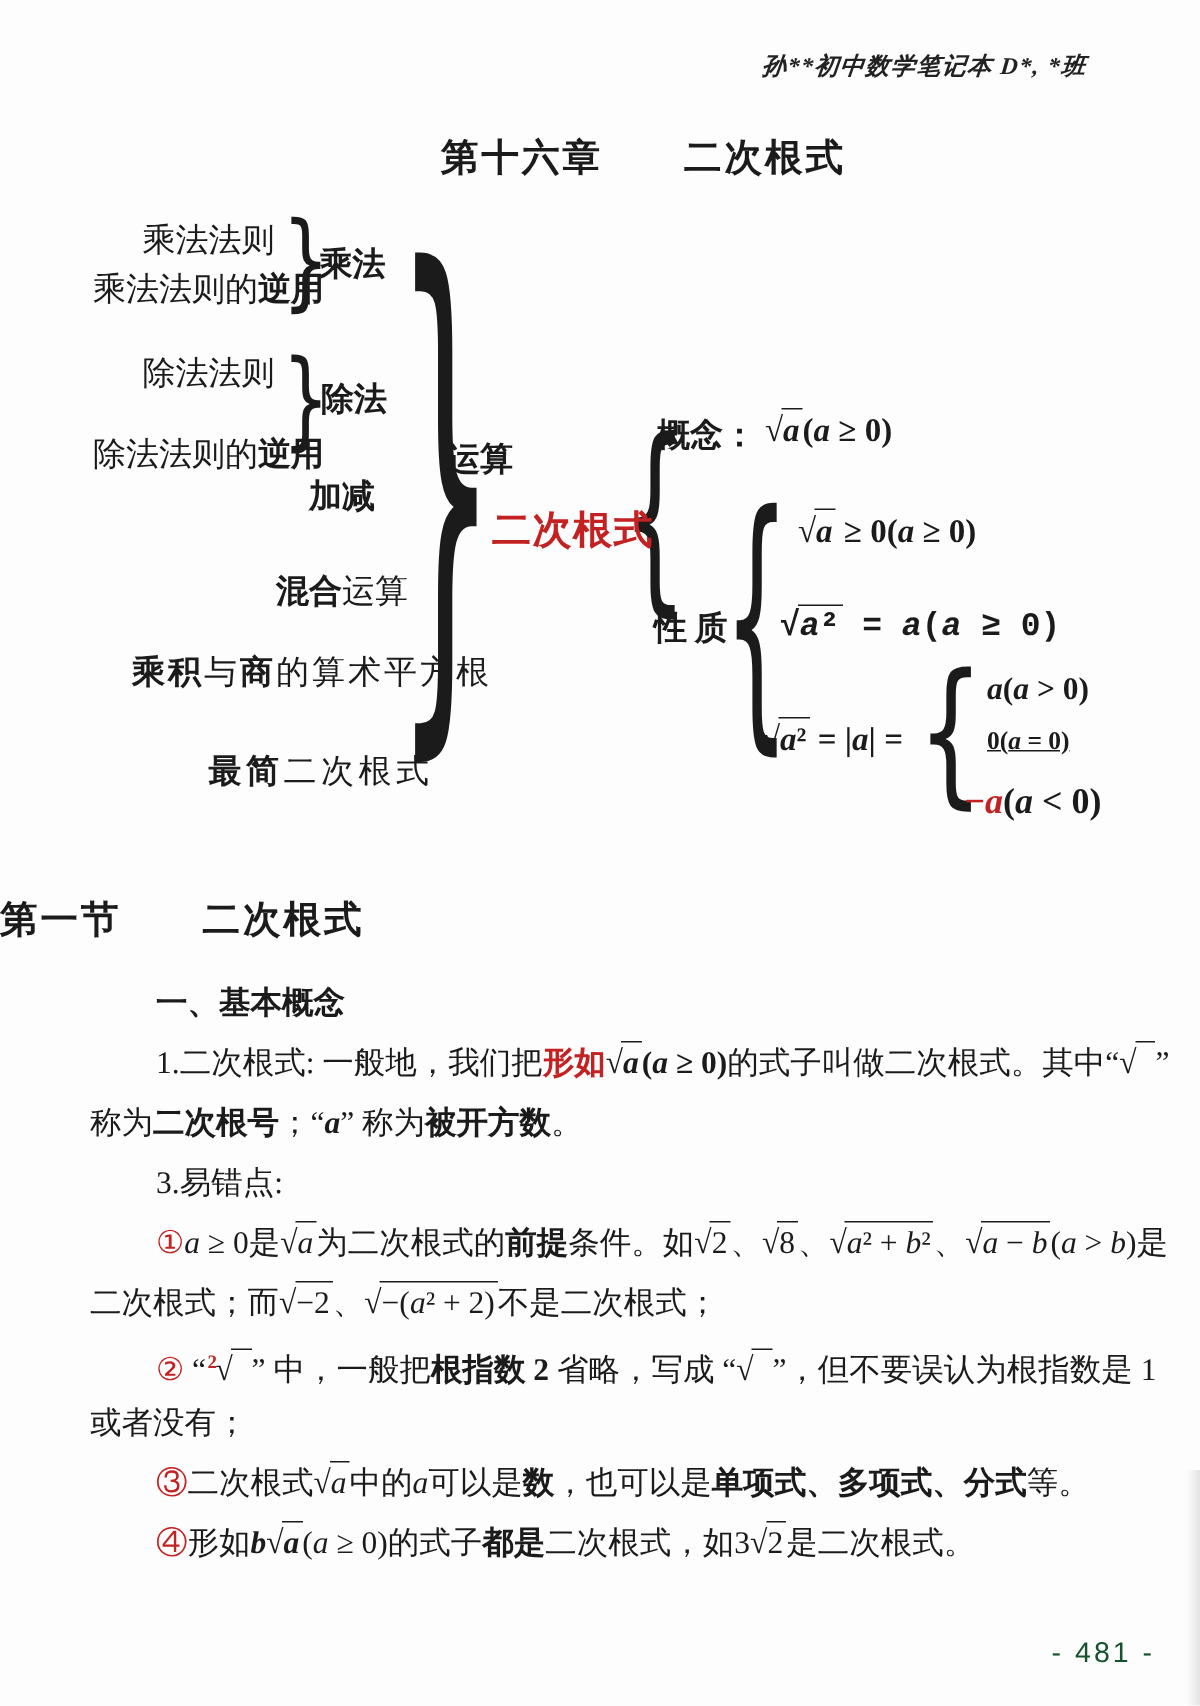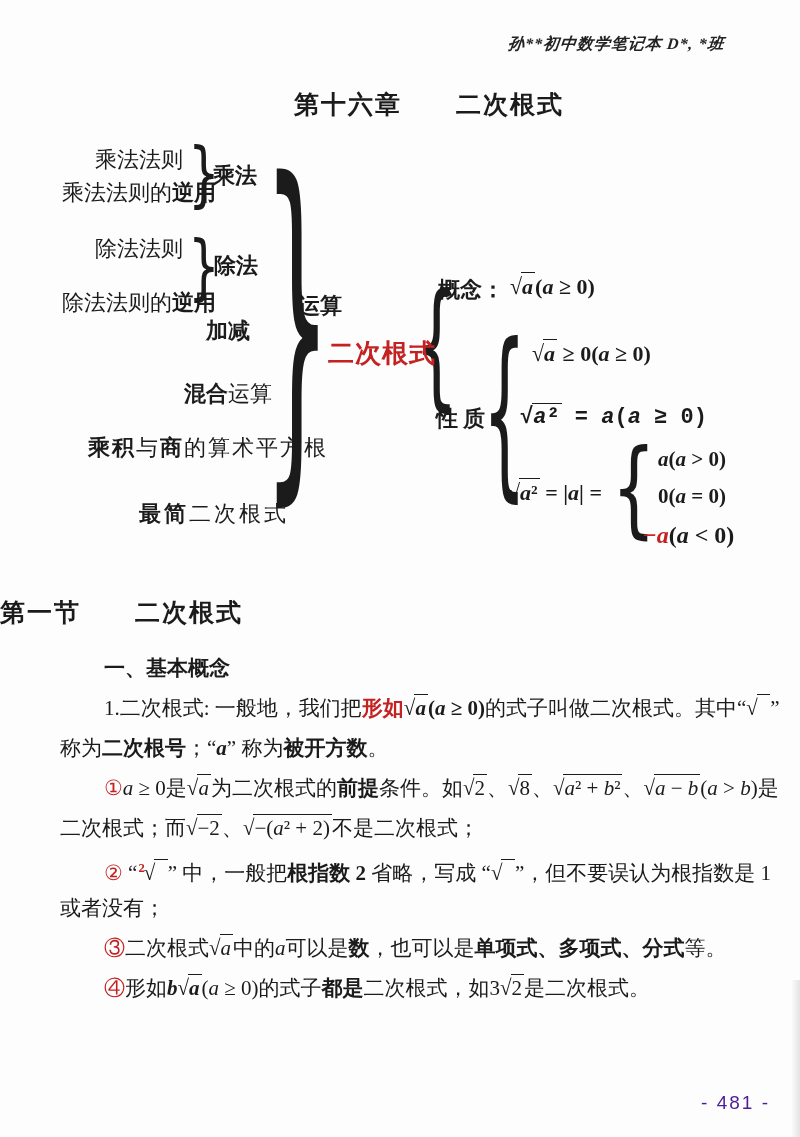--- a/index.html
+++ b/index.html
@@ -40,41 +40,41 @@
   .n-hunhe{top:381px;left:184px;}
   .n-chengji{top:435px;left:88px;letter-spacing:2px;}
   .n-zuijian{top:501px;left:139px;letter-spacing:3px;}
   .n-gainian{top:277px;left:438px;font-weight:bold;}
   .n-concept-f{top:272px;left:510px;}
   .n-xingzhi{top:406px;left:436px;font-weight:bold;letter-spacing:5px;}
   .n-prop1{top:339px;left:520px;margin-left:12px;}
   .n-prop2{top:403px;left:520px;font-family:Liberation Mono, monospace;}
   .n-prop3{top:478px;left:508px;}
   .n-case1{top:447px;left:658px;font-size:21px;}
-  .n-case2{top:484px;left:658px;font-size:21px;}
+  .n-case2{top:484px;left:658px;font-size:17px;text-decoration:underline;}
   .n-case3{top:521px;left:643px;font-size:24px;}
   
   .bodytext{top:648px;left:60px;width:706px;}
   .tline{height:40px;line-height:40px;font-size:21px;white-space:nowrap;}
   .ind{padding-left:44px;}
   
   .red{color:#c42222;}
   .b{font-weight:bold;}
   .i,.it{font-style:italic;}
   .idx{font-size:0.6em;vertical-align:super;margin:0 -1px 0 1px;font-weight:bold;}
   
   .rad{display:inline-block;white-space:nowrap;}
   .rad .rsym{display:inline-block;transform:scaleY(1.04);}
   .rad .rbar{
     display:inline-block;border-top:1.6px solid currentColor;
     padding:0 2px 0 1px;margin-left:-1px;line-height:1.25;
   }
   .pagenum{
     top:1092px;left:640px;width:130px;text-align:right;font-size:19px;
-    font-family:"Liberation Sans","DejaVu Sans",sans-serif;color:#4c1d95;
+    font-family:"Liberation Sans","DejaVu Sans",sans-serif;color:#14532d;
     letter-spacing:2px;
   }
   .edge-shadow{
     top:980px;left:791px;width:9px;height:157px;
     background:linear-gradient(to right,rgba(0,0,0,0),rgba(0,0,0,0.10));
   }
 </style>
 </head>
 <body>
 
@@ -114,20 +114,21 @@
   <div class="node n-case2"><span class="b">0(<span class="it">a</span> = 0)</span></div>
   <div class="node n-case3"><span class="red b">−<span class="it">a</span></span><span class="b">(<span class="it">a</span> &lt; 0)</span></div>
 </div>
 
 <div class="abs section-title">第一节　　二次根式</div>
 
 <div class="abs bodytext">
   <div class="tline ind"><span class="b">一、基本概念</span></div>
   <div class="tline ind"><span>1.二次根式: 一般地，我们把</span><span class="red b">形如</span><span class="b"><span class="rad"><span class="rsym">√</span><span class="rbar"><span class="it">a</span></span></span>(<span class="it">a</span> ≥ 0)</span><span>的式子叫做二次根式。其中“</span><span><span class="rad"><span class="rsym">√</span><span class="rbar">&nbsp;&nbsp;</span></span></span><span>”</span></div>
   <div class="tline"><span>称为</span><span class="b">二次根号</span><span>；“</span><span class="b it">a</span><span>” 称为</span><span class="b">被开方数</span><span>。</span></div>
+  <div class="tline ind"><span>3.易错点:</span></div>
   <div class="tline ind"><span class="red">①</span><span><span class="it">a</span> ≥ 0</span><span>是</span><span><span class="rad"><span class="rsym">√</span><span class="rbar"><span class="it">a</span></span></span></span><span>为二次根式的</span><span class="b">前提</span><span>条件。如</span><span><span class="rad"><span class="rsym">√</span><span class="rbar">2</span></span>、<span class="rad"><span class="rsym">√</span><span class="rbar">8</span></span>、<span class="rad"><span class="rsym">√</span><span class="rbar"><span class="it">a</span>² + <span class="it">b</span>²</span></span>、<span class="rad"><span class="rsym">√</span><span class="rbar"><span class="it">a</span> − <span class="it">b</span></span></span>(<span class="it">a</span> &gt; <span class="it">b</span>)</span><span>是</span></div>
   <div class="tline"><span>二次根式；而</span><span><span class="rad"><span class="rsym">√</span><span class="rbar">−2</span></span>、<span class="rad"><span class="rsym">√</span><span class="rbar">−(<span class="it">a</span>² + 2)</span></span></span><span>不是二次根式；</span></div>
   <div class="tline ind"><span class="red">②</span><span> “</span><span class="red idx">2</span><span><span class="rad"><span class="rsym">√</span><span class="rbar">&nbsp;&nbsp;</span></span></span><span>” 中，一般把</span><span class="b">根指数 2</span><span> 省略，写成 “</span><span><span class="rad"><span class="rsym">√</span><span class="rbar">&nbsp;&nbsp;</span></span></span><span>”，但不要误认为根指数是 1</span></div>
   <div class="tline"><span>或者没有；</span></div>
   <div class="tline ind"><span class="red">③</span><span>二次根式</span><span><span class="rad"><span class="rsym">√</span><span class="rbar"><span class="it">a</span></span></span></span><span>中的</span><span><span class="it">a</span></span><span>可以是</span><span class="b">数</span><span>，也可以是</span><span class="b">单项式、多项式、分式</span><span>等。</span></div>
   <div class="tline ind"><span class="red">④</span><span>形如</span><span class="b"><span class="it">b</span><span class="rad"><span class="rsym">√</span><span class="rbar"><span class="it">a</span></span></span></span><span>(<span class="it">a</span> ≥ 0)</span><span>的式子</span><span class="b">都是</span><span>二次根式，如</span><span>3<span class="rad"><span class="rsym">√</span><span class="rbar">2</span></span></span><span>是二次根式。</span></div>
 </div>
 
 <div class="abs pagenum">- 481 -</div>
 <div class="abs edge-shadow"></div>

